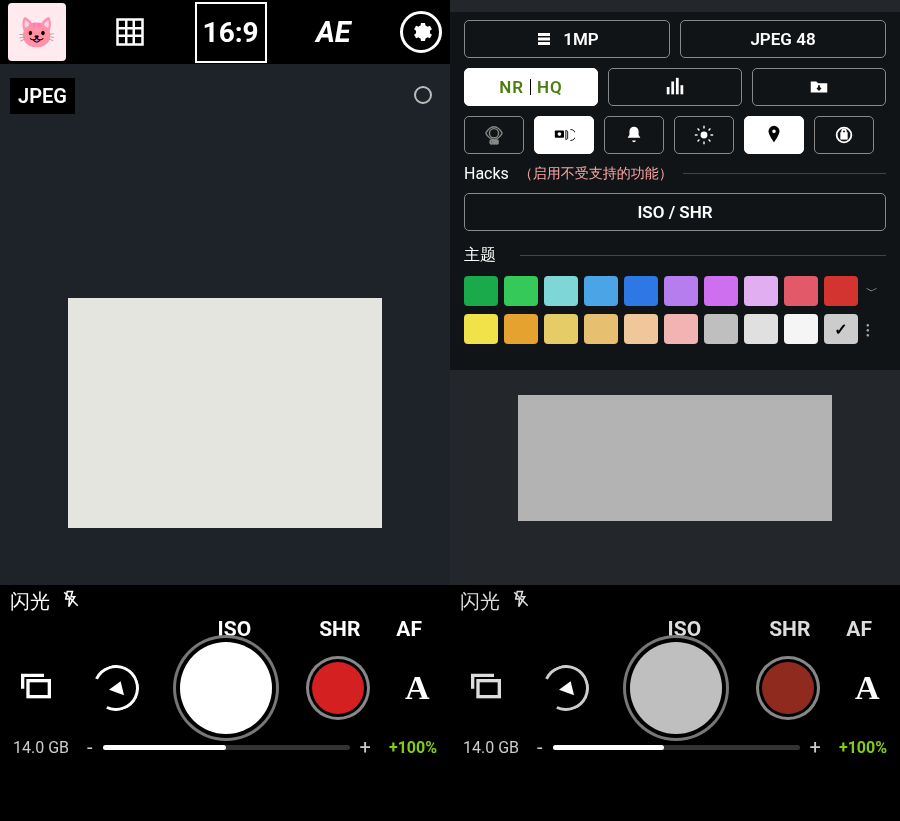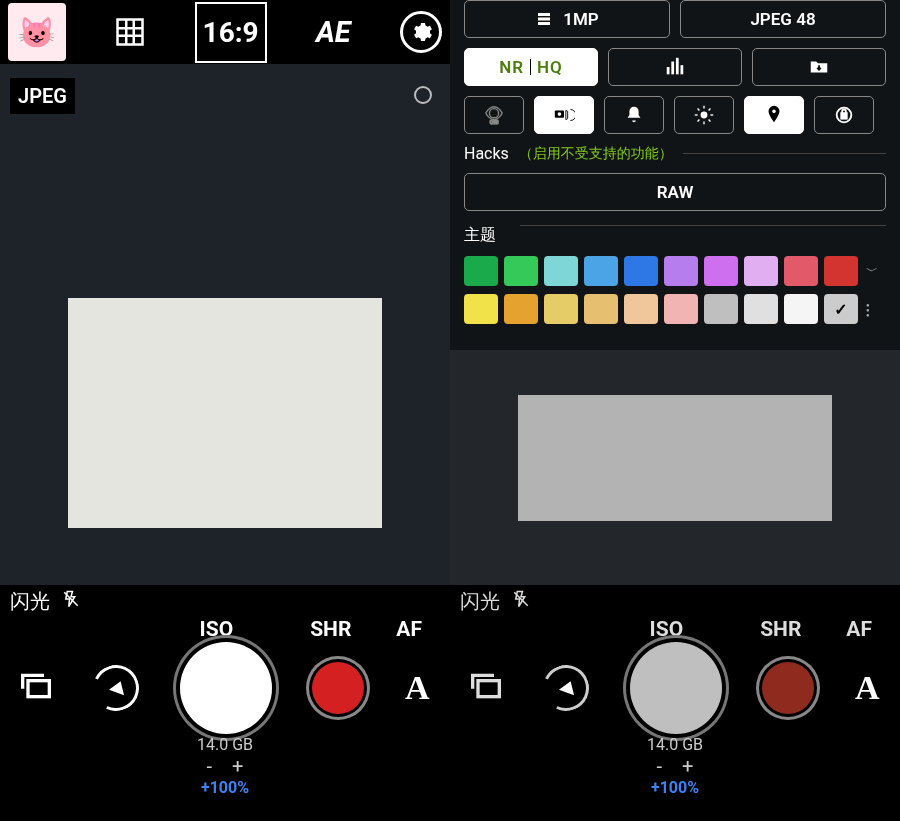--- a/index.html
+++ b/index.html
@@ -61,21 +61,21 @@
   .bottom {
     position:absolute; bottom:0; left:0; right:0; height:236px;
     background:#000; display:flex; flex-direction:column;
   }
   .flash-row {
     height:32px; display:flex; align-items:center; gap:12px;
     padding:0 10px; font-size:20px;
   }
   .flash-icon svg{width:18px;height:18px;}
   .iso-row{
-    display:flex; justify-content:flex-end; gap:45px; padding:0 28px;
+    display:flex; justify-content:flex-end; gap:36px; padding:0 28px;
     font-size:21px; font-weight:700;align-items:center;
   }
   .iso-row span:first-child{margin-right:32px;}
   .controls-row{
     display:flex; align-items:center; justify-content:space-around;
     height:94px;
   }
   .stack-icon svg{width:32px;height:32px;}
   .tri-icon{
     width:46px;height:46px;border:3px solid #fff;border-left-color:transparent;
@@ -91,50 +91,50 @@
   }
   .shutter.dim{background:#bfbfbf;}
   .rec-btn{
     width:52px;height:52px;border-radius:50%;background:#d42020;
     box-shadow:0 0 0 3px #000,0 0 0 6px #888;
   }
   .rec-btn.dim{background:#8f2a1e;}
   .A-letter{font-size:34px;font-weight:800;font-family:Georgia,serif;}
   .status-row{
     display:flex;align-items:center;justify-content:space-between;
-    padding:0 28px 6px;font-size:16px;color:#ccc;flex-direction:column;
+    padding:0 13px 6px;font-size:16px;color:#ccc;
   }
   .slider{flex:1;display:flex;align-items:center;gap:10px;margin:0 18px;}
   .slider .sign{font-size:20px;}
   .track{flex:1;height:5px;background:#333;position:relative;border-radius:3px;}
   .track .fill{position:absolute;left:0;top:0;bottom:0;width:50%;background:#fff;border-radius:3px;}
-  .zoom{font-weight:700;color:#3b82f6;}
+  .zoom{font-weight:700;color:#84cc16;}
 
   
   .settings{
-    position:absolute;top:0;left:0;right:0;background:#111416;
-    padding:0 14px 18px;
+    position:absolute;top:12px;left:0;right:0;background:#111416;
+    padding:8px 14px 18px;
   }
   .opt-row{display:flex;gap:10px;margin-bottom:10px;}
   .opt{
     flex:1;height:38px;border:1.5px solid #888;border-radius:5px;
     display:flex;align-items:center;justify-content:center;
     font-size:17px;font-weight:600;background:transparent;color:#fff;
   }
   .opt.small{flex:0 0 60px;}
   .opt.white{background:#fff;color:#4d7c0f;border-color:#fff;}
   .opt.icon svg{width:22px;height:22px;}
   .nrhq{letter-spacing:1px;}
   .divider{display:inline-block;width:1px;height:16px;background:#000;margin:0 6px;}
 
   .hacks-hdr{display:flex;align-items:center;gap:10px;margin:10px 0 10px;font-size:16px;}
   .hacks-hdr .line{flex:1;height:1px;background:#444;}
-  .hacks-hdr .sub{color:#84cc16;font-size:14px;}
-
-  .theme-hdr{display:flex;align-items:flex-start;gap:24px;margin:14px 0 10px;font-size:16px;}
+  .hacks-hdr .sub{color:#fca5a5;font-size:14px;}
+
+  .theme-hdr{display:flex;align-items:center;gap:24px;margin:14px 0 10px;font-size:16px;}
   .theme-hdr .line{flex:1;height:1px;background:#444;}
 
   .swatch-row{display:flex;gap:6px;margin-bottom:8px;align-items:center;}
   .sw{width:34px;height:30px;border-radius:4px;}
   .chev{color:#aaa;font-size:12px;margin-left:2px;}
   .dots{color:#aaa;font-size:6px;line-height:5px;letter-spacing:0;margin-left:2px;}
   .sw.sel{background:#ccc;display:flex;align-items:center;justify-content:center;}
   .sw.sel::after{content:"✓";color:#000;font-weight:900;font-size:16px;}
 
   .r-preview{
@@ -299,21 +299,21 @@
           </svg>
       </div>
     </div>
 
     <div class="hacks-hdr">
       <span>Hacks</span>
       <span class="sub">（启用不受支持的功能）</span>
       <span class="line"></span>
     </div>
     <div class="opt-row">
-      <div class="opt">RAW</div>
+      <div class="opt">ISO / SHR</div>
     </div>
 
     <div class="theme-hdr">
       <span>主题</span>
       <span class="line"></span>
     </div>
     <div class="swatch-row" id="swr1">
 
     <div class="sw" style="background: rgb(26, 170, 75);"></div>
         <div class="sw" style="background: rgb(53, 201, 90);"></div>

